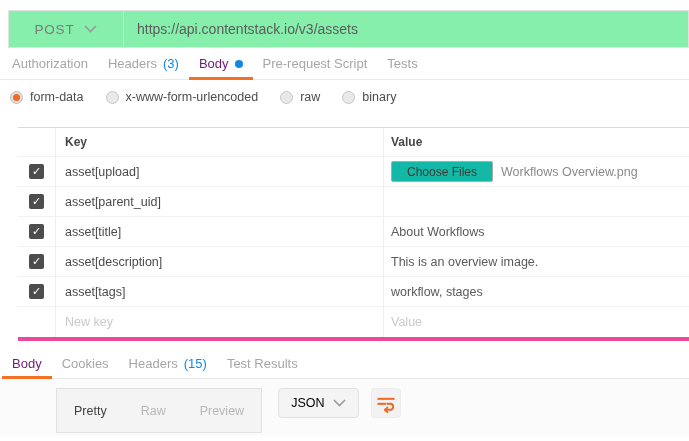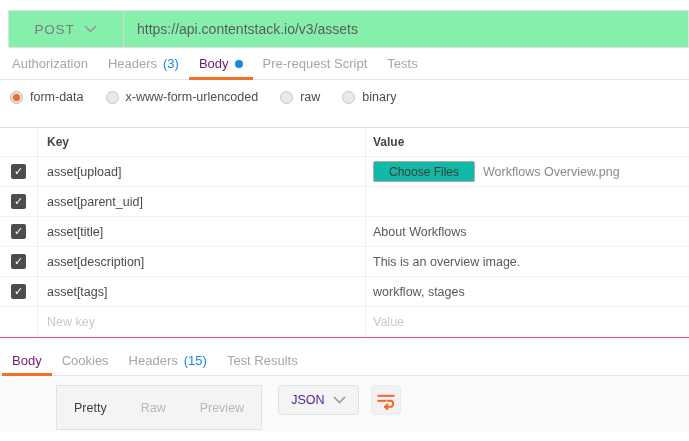--- a/index.html
+++ b/index.html
@@ -34,21 +34,21 @@
   .radio-opt { display:flex; align-items:center; gap:7px; font-size:12.5px; color:#4d4d4d;
     cursor:pointer; }
   .radio { width:13px; height:13px; border-radius:50%; background:#e9e9e9;
     border:1px solid #c6c6c6; position:relative; }
   .radio.selected { background:#e0e0e0; border-color:#bdbdbd; }
   .radio.selected::after { content:""; position:absolute; left:2px; top:2px; width:7px;
     height:7px; border-radius:50%; background:#f26b21; }
   .spacer-sm { height:13px; }
 
   
-  .kv-table { border-top:1px solid #d9d9d9; border-bottom:1px solid #ec4899; }
+  .kv-table { border-top:1px solid #d9d9d9; border-bottom:4px solid #ec4899;margin-left:18px; }
   .kv-row { display:flex; height:30px; align-items:stretch; border-bottom:1px solid #f1f1f1; }
   .kv-row:last-child { border-bottom:none; }
   .cell-check { width:38px; display:flex; align-items:center; justify-content:center;
     border-right:1px solid #efefef; }
   .cell-key { width:328px; display:flex; align-items:center; padding-left:9px;
     border-right:1px solid #efefef; font-size:12.5px; color:#4a4a4a; }
   .cell-value { flex:1; display:flex; align-items:center; padding-left:7px;
     font-size:12.5px; color:#5a5a5a; }
   .kv-row.header-row { height:29px; }
   .kv-row.header-row .cell-key, .kv-row.header-row .cell-value {
@@ -68,21 +68,21 @@
   
   .resp-toolbar { height:57px; background:#fbfbfb; display:flex; align-items:flex-start;
     padding:9px 0 0 8px; }
   .seg-control { display:inline-flex; height:45px; background:#f4f4f4;
     border:1px solid #e1e1e1; border-radius:0; overflow:hidden;margin-left:48px; }
   .seg-btn { padding:0 17px; display:flex; align-items:center; font-size:12.5px;
     color:#b8b8b8; cursor:pointer; }
   .seg-btn.active { color:#3f3f3f; }
   .format-select { margin-left:16px; height:30px; display:inline-flex; align-items:center;
     gap:9px; padding:0 12px; background:#f4f4f4; border:1px solid #e1e1e1; border-radius:4px;
-    font-size:12.5px; color:#4c1d95; cursor:pointer; }
+    font-size:12.5px; color:#000000; cursor:pointer; }
   .wrap-btn { margin-left:12px; width:30px; height:30px; display:flex; align-items:center;
     justify-content:center; background:#f2f2f2; border:1px solid #ececec; border-radius:4px;
     cursor:pointer; }
 </style>
 </head>
 <body>
 
 <div class="url-bar">
   <div class="method-select">
     <span class="method-label">POST</span>

